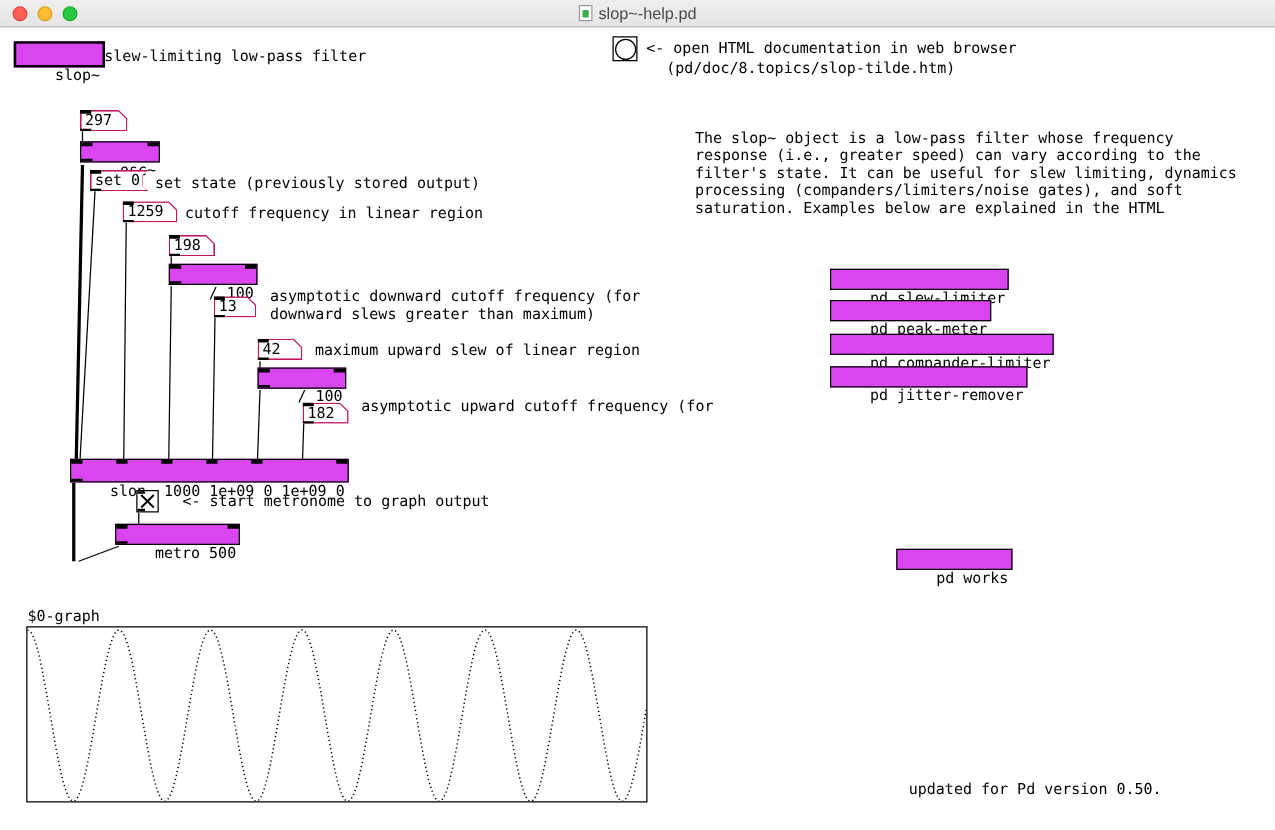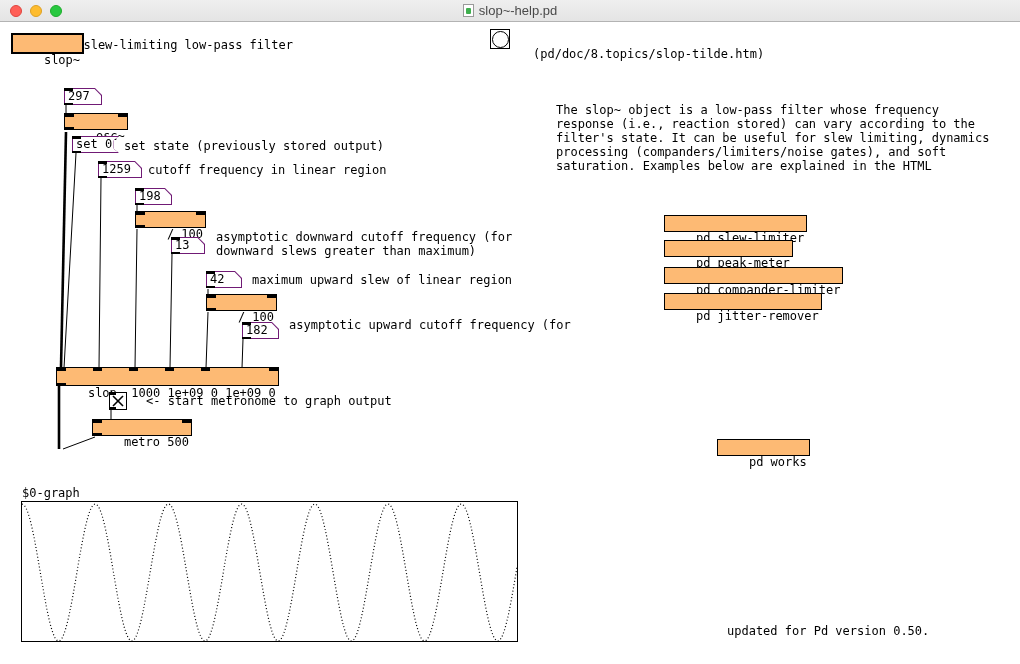--- a/index.html
+++ b/index.html
@@ -26,25 +26,25 @@
   }
   #doc-icon::after {
     content:""; position:absolute; left:2px; top:3px; width:5px; height:6px;
     background:#3faf4e; border-radius:1px;
   }
   #window-title { font:13px "Liberation Sans", sans-serif; color:#4a4a4a; }
 
   
   .obj, .num, .msg, .comment { position:absolute; font:12px/15px "DejaVu Sans Mono", monospace; color:#000; white-space:pre; }
   .obj {
-    border:1px solid #000; background:#fdba74; height:17px; padding:0 2px;
+    border:1px solid #000; background:#d946ef; height:17px; padding:0 2px;
     display:inline-block; z-index:2;text-align:center;
   }
   .obj.bold { border-width:2px; height:21px; line-height:17px; }
-  .num, .msg { background:#701a75; height:17px; z-index:2; }
+  .num, .msg { background:#be185d; height:17px; z-index:2; }
   .num-in, .msg-in {
     position:absolute; inset:1px; background:#fff; padding:0 3px;
     line-height:15px; white-space:pre;
   }
   .num  { clip-path:polygon(0 0, calc(100% - 7px) 0, 100% 7px, 100% 100%, 0 100%); }
   .num-in { clip-path:polygon(0 0, calc(100% - 6.4px) 0, 100% 6.4px, 100% 100%, 0 100%); }
   .msg  { clip-path:polygon(0 0, 100% 0, calc(100% - 5px) 24%, calc(100% - 5px) 76%, 100% 100%, 0 100%); }
   .msg-in { clip-path:polygon(0 0, 100% 0, calc(100% - 4.4px) 24%, calc(100% - 4.4px) 76%, 100% 100%, 0 100%); }
   .comment { z-index:1; line-height:14px; }
   .nub { position:absolute; width:9px; height:2.5px; background:#000; z-index:4; }
@@ -98,20 +98,21 @@
       <line x1="59" y1="386" x2="59" y2="449"></line>
     </g>
   </svg>
 
   <div class="obj bold" style="left:11px;top:33px">
     <span>slop~</span>
   </div>
   <div class="comment" style="left:69px;top:38px">- slew-limiting low-pass filter</div>
 
   <div class="bang" style="left:490px;top:29px"></div>
+  <div class="comment" style="left:517px;top:31px">&lt;- open HTML documentation in web browser</div>
   <div class="comment" style="left:533px;top:47px">(pd/doc/8.topics/slop-tilde.htm)</div>
 
   <div class="num" style="left:64px;top:88px;width:38px">
     <div class="num-in">297</div>
     <div class="nub tl"></div><div class="nub bl"></div>
   </div>
 
   <div class="obj" style="left:64px;top:113px">
     <span>osc~</span>
     <div class="nub tl"></div><div class="nub tr"></div><div class="nub bl"></div>
@@ -183,21 +184,21 @@
   </div>
   <div class="comment" style="left:146px;top:394px">&lt;- start metronome to graph output</div>
 
   <div class="obj" style="left:92px;top:419px">
     <span>metro 500</span>
     <div class="nub tl"></div><div class="nub tr"></div><div class="nub bl"></div>
   </div>
 
 
   <div class="comment" style="left:556px;top:103px">The slop~ object is a low-pass filter whose frequency</div>
-  <div class="comment" style="left:556px;top:117px">response (i.e., reaction stored) can vary according to the</div>
+  <div class="comment" style="left:556px;top:117px">response (i.e., greater speed) can vary according to the</div>
   <div class="comment" style="left:556px;top:131px">filter's state. It can be useful for slew limiting, dynamics</div>
   <div class="comment" style="left:556px;top:145px">processing (companders/limiters/noise gates), and soft</div>
   <div class="comment" style="left:556px;top:159px">saturation. Examples below are explained in the HTML</div>
 
   <div class="obj" style="left:664px;top:215px">
     <span>pd slew-limiter</span>
   </div>
   <div class="obj" style="left:664px;top:240px">
     <span>pd peak-meter</span>
   </div>

